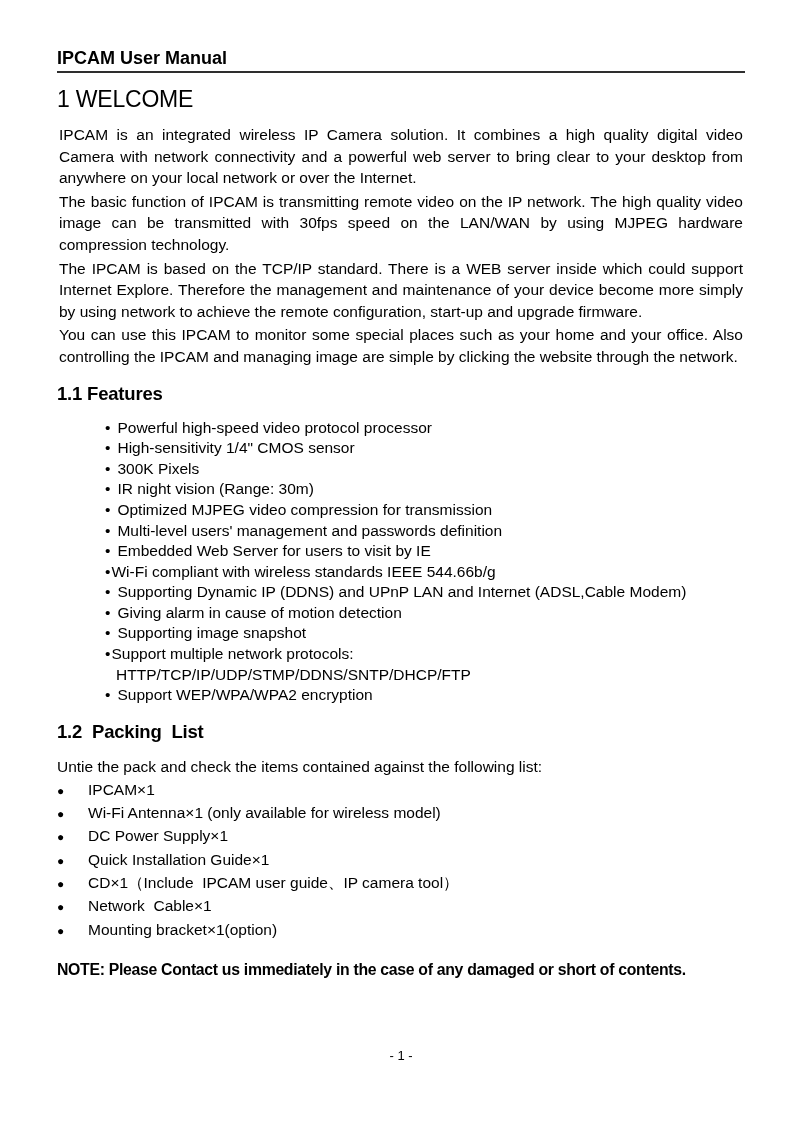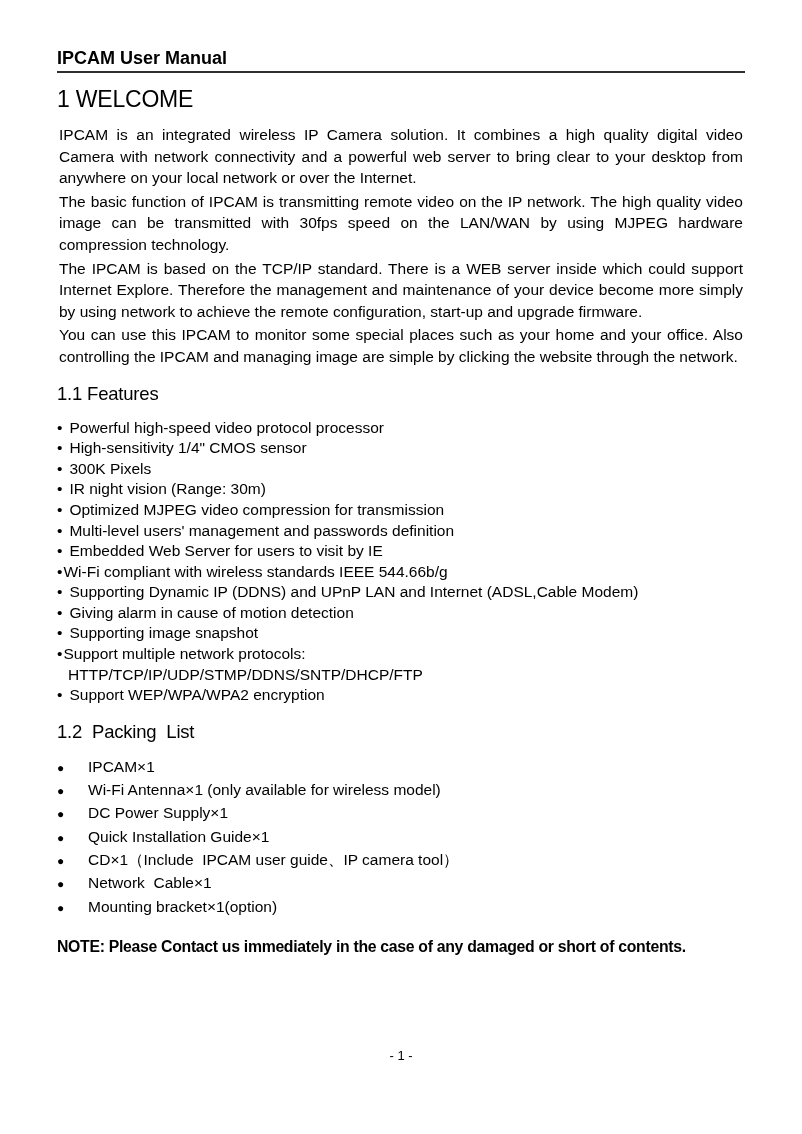--- a/index.html
+++ b/index.html
@@ -33,31 +33,32 @@
   }
   .para {
     font-size: 15.5px;
     line-height: 21.6px;
     text-align: justify;
     margin: 2px;
   }
 
   .h-sub {
     font-size: 18.5px;
-    font-weight: normal;
+    font-weight: bold;
     letter-spacing: -0.2px;
     margin: 15px 0 13px 0;
     white-space: pre-wrap;
   }
 
   .features-list { margin: 0; padding: 0; }
   .f-row {
     font-size: 15.5px;
     line-height: 20.6px;
     white-space: pre-wrap;
+    margin-left: 48px;
   }
   .f-bullet {
     display: inline-block;
     margin-right: 7px;
   }
   .f-row.tight .f-bullet { margin-right: 1px; }
   .f-row.continuation { padding-left: 11px; }
 
   .pack-intro {
     font-size: 15.5px;
@@ -122,20 +123,21 @@
     <div class="f-row"><span class="f-bullet">•</span><span>Supporting Dynamic IP (DDNS) and UPnP LAN and Internet (ADSL,Cable Modem)</span></div>
     <div class="f-row"><span class="f-bullet">•</span><span>Giving alarm in cause of motion detection</span></div>
     <div class="f-row"><span class="f-bullet">•</span><span>Supporting image snapshot</span></div>
     <div class="f-row tight"><span class="f-bullet">•</span><span>Support multiple network protocols:</span></div>
     <div class="f-row continuation"><span>HTTP/TCP/IP/UDP/STMP/DDNS/SNTP/DHCP/FTP</span></div>
     <div class="f-row"><span class="f-bullet">•</span><span>Support WEP/WPA/WPA2 encryption</span></div>
   </div>
 
   <div class="h-sub">1.2  Packing  List</div>
 
+  <p class="pack-intro">Untie the pack and check the items contained against the following list:</p>
 
   <div class="packing-list">
     <div class="p-row"><span class="p-bullet">●</span><span>IPCAM×1</span></div>
     <div class="p-row"><span class="p-bullet">●</span><span>Wi-Fi Antenna×1 (only available for wireless model)</span></div>
     <div class="p-row"><span class="p-bullet">●</span><span>DC Power Supply×1</span></div>
     <div class="p-row"><span class="p-bullet">●</span><span>Quick Installation Guide×1</span></div>
     <div class="p-row"><span class="p-bullet">●</span><span>CD×1（Include  IPCAM user guide、IP camera tool）</span></div>
     <div class="p-row"><span class="p-bullet">●</span><span>Network  Cable×1</span></div>
     <div class="p-row"><span class="p-bullet">●</span><span>Mounting bracket×1(option)</span></div>
   </div>

